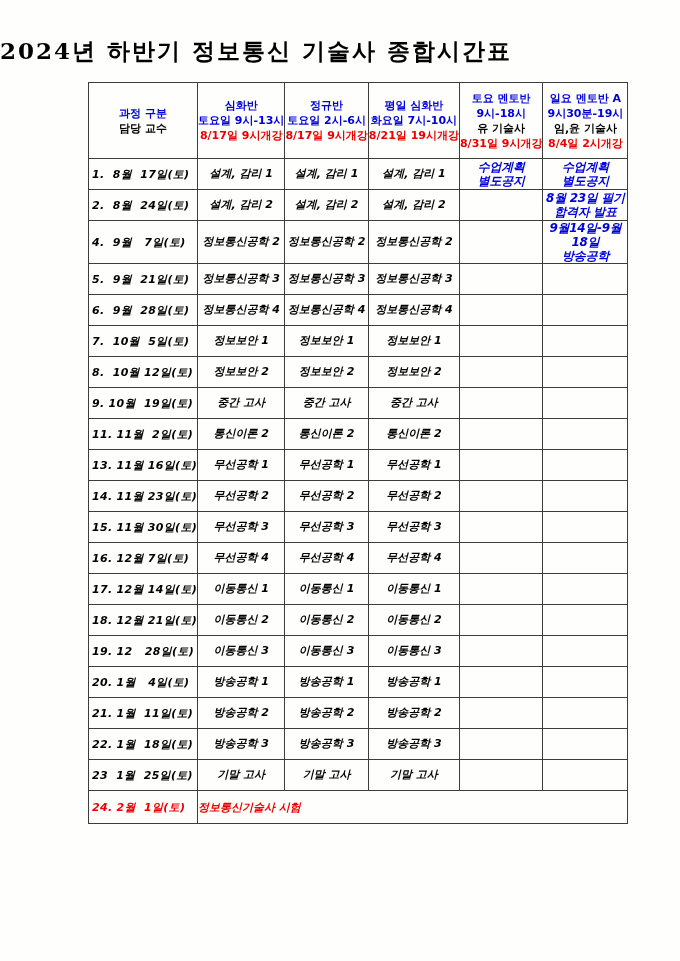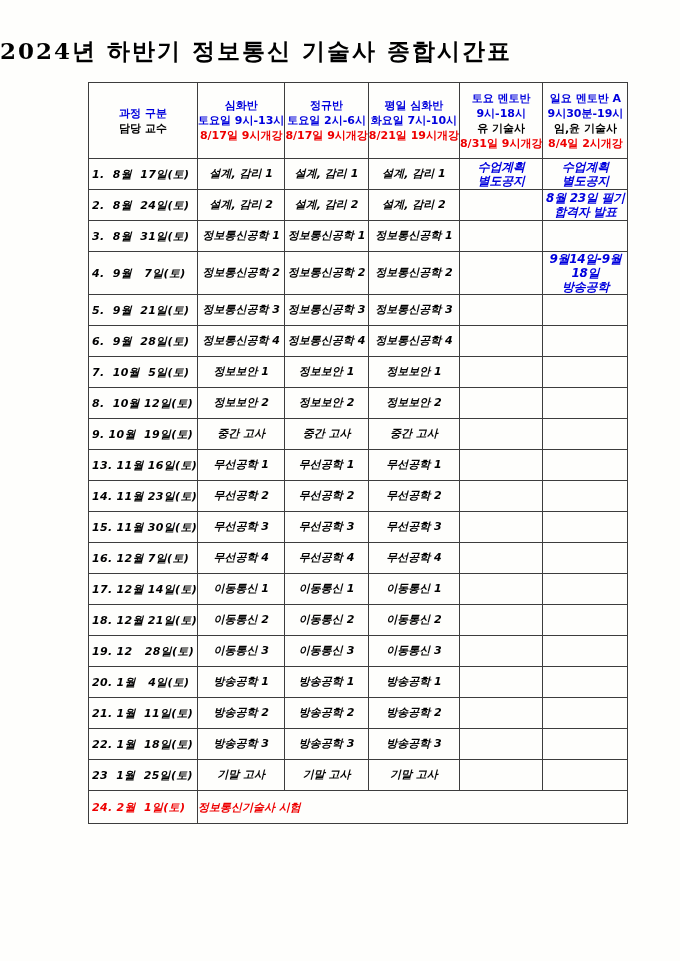--- a/index.html
+++ b/index.html
@@ -106,28 +106,20 @@
       <tr>
         <td class="date blk">2.  8월  24일(토)</td>
         <td class="cell blk">설계, 감리 2</td>
         <td class="cell blk">설계, 감리 2</td>
         <td class="cell blk">설계, 감리 2</td>
         <td class="cell blk"></td>
         <td class="cell blue small">8월 23일 필기
 합격자 발표</td>
       </tr>
       <tr>
-        <td class="date blk">3.  8월  31일(토)</td>
-        <td class="cell blk">정보통신공학 1</td>
-        <td class="cell blk">정보통신공학 1</td>
-        <td class="cell blk">정보통신공학 1</td>
-        <td class="cell blk"></td>
-        <td class="cell blk"></td>
-      </tr>
-      <tr>
         <td class="date blk">4.  9월   7일(토)</td>
         <td class="cell blk">정보통신공학 2</td>
         <td class="cell blk">정보통신공학 2</td>
         <td class="cell blk">정보통신공학 2</td>
         <td class="cell blk"></td>
         <td class="cell blue small">9월14일-9월18일
 방송공학</td>
       </tr>
       <tr>
         <td class="date blk">5.  9월  21일(토)</td>
@@ -159,20 +151,28 @@
         <td class="cell blk">정보보안 2</td>
         <td class="cell blk">정보보안 2</td>
         <td class="cell blk"></td>
         <td class="cell blk"></td>
       </tr>
       <tr>
         <td class="date blk">9. 10월  19일(토)</td>
         <td class="cell blk">중간 고사</td>
         <td class="cell blk">중간 고사</td>
         <td class="cell blk">중간 고사</td>
+        <td class="cell blk"></td>
+        <td class="cell blk"></td>
+      </tr>
+      <tr>
+        <td class="date blk">11. 11월  2일(토)</td>
+        <td class="cell blk">통신이론 2</td>
+        <td class="cell blk">통신이론 2</td>
+        <td class="cell blk">통신이론 2</td>
         <td class="cell blk"></td>
         <td class="cell blk"></td>
       </tr>
       <tr>
         <td class="date blk">13. 11월 16일(토)</td>
         <td class="cell blk">무선공학 1</td>
         <td class="cell blk">무선공학 1</td>
         <td class="cell blk">무선공학 1</td>
         <td class="cell blk"></td>
         <td class="cell blk"></td>

